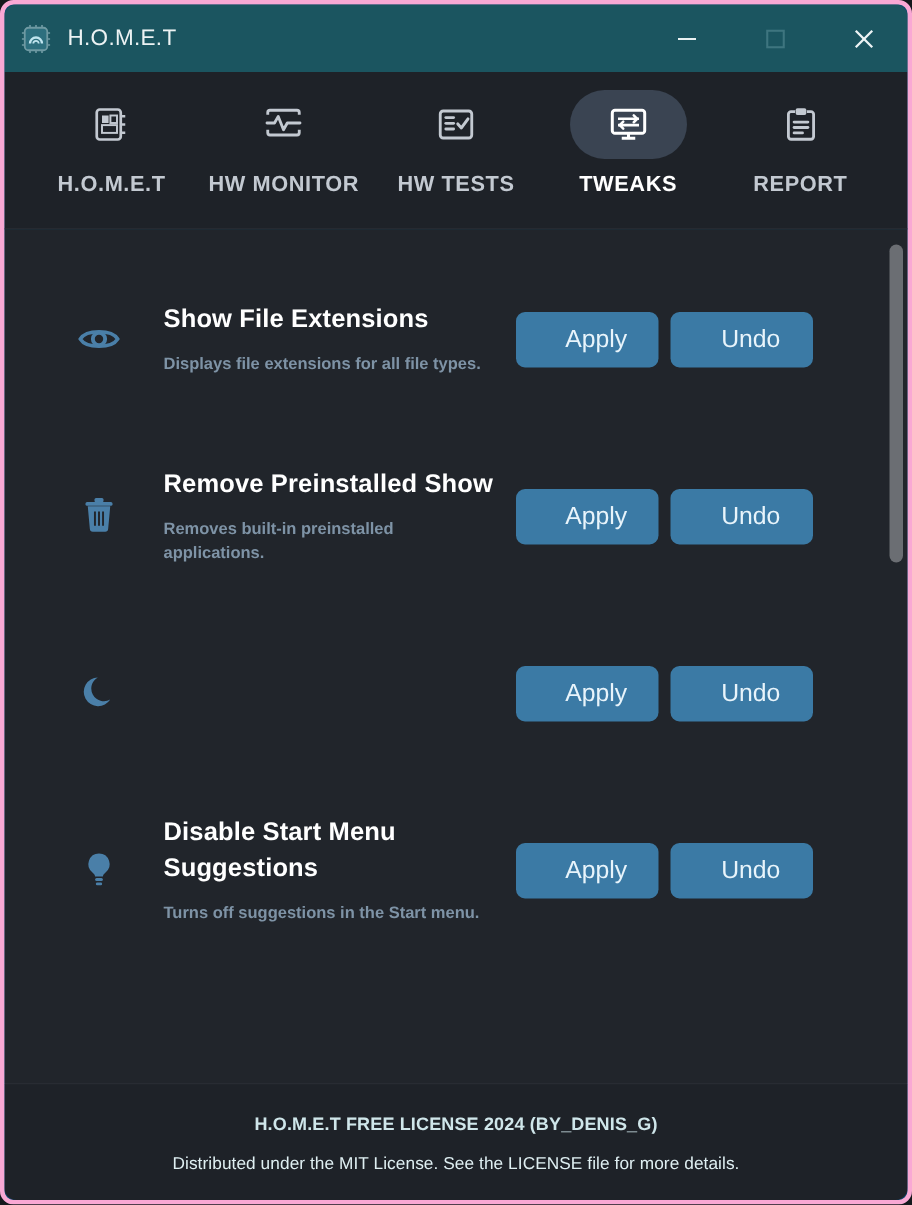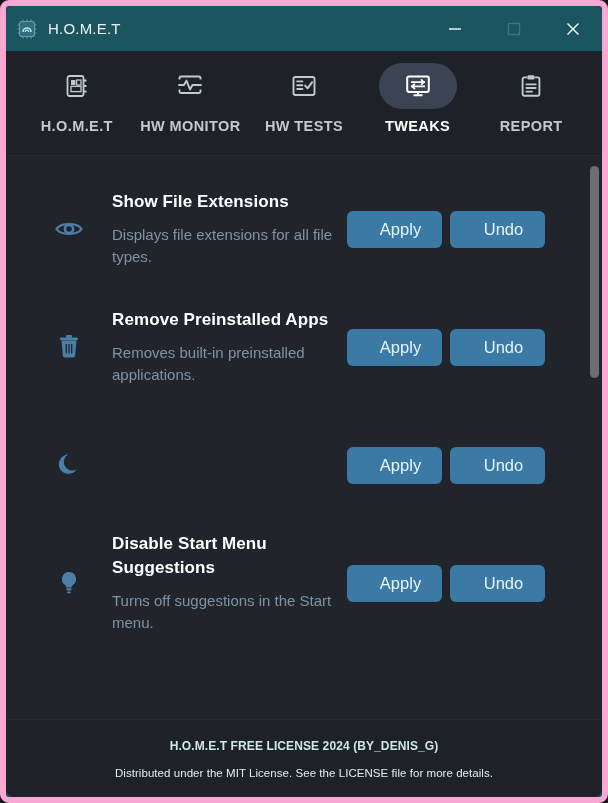--- a/index.html
+++ b/index.html
@@ -10,21 +10,21 @@
     overflow: hidden;
     background: #14181c;
     font-family: "Liberation Sans", sans-serif;
   }
 
   #app-window {
     position: relative;
     width: 608px;
     height: 803px;
     background: #0c4a6e;
-    border: 6px solid #f9a8d4;
+    border: 3px solid #f9a8d4;
     border-radius: 9px;
     overflow: hidden;
     display: flex;
     flex-direction: column;
   }
 
   
   #title-bar {
     height: 45px;
     flex: 0 0 45px;
@@ -138,22 +138,23 @@
   .tweak-title {
     color: #ffffff;
     font-size: 17px;
     font-weight: bold;
     line-height: 1.42;
     letter-spacing: .1px;
   }
   .tweak-desc {
     margin-top: 10px;
     color: #7e93a6;
-    font-size: 15px;
+    font-size: 11px;
     line-height: 1.46;
+    font-weight: bold;
   }
   .tweak-actions {
     flex: 0 0 auto;
     display: flex;
     gap: 8px;
     align-items: center;
     padding-right: 26px;
   }
   .act-btn {
     width: 95px;
@@ -366,21 +367,21 @@
             <rect x="6" y="5.6" width="18" height="2.6" rx="1.1" fill="#4a7fa8"></rect>
             <rect x="12" y="3" width="6" height="2.8" rx="1" fill="#4a7fa8"></rect>
             <g stroke="#21252b" stroke-width="1.3">
               <line x1="12.3" y1="12" x2="12.3" y2="21.5"></line>
               <line x1="15" y1="12" x2="15" y2="21.5"></line>
               <line x1="17.7" y1="12" x2="17.7" y2="21.5"></line>
             </g>
           </svg>
         </span>
         <div class="tweak-text">
-          <div class="tweak-title">Remove Preinstalled Apps</div>
+          <div class="tweak-title">Remove Preinstalled Show</div>
           <div class="tweak-desc">Removes built-in preinstalled applications.</div>
         </div>
         <div class="tweak-actions">
           <button class="act-btn" style="background: rgb(59, 122, 165); color: rgb(232, 244, 251);">Apply</button>
           <button class="act-btn" style="background: rgb(59, 122, 165); color: rgb(232, 244, 251);">Undo</button>
         </div>
       </div>
 
       <div class="tweak-row">
         <span class="tweak-icon">

